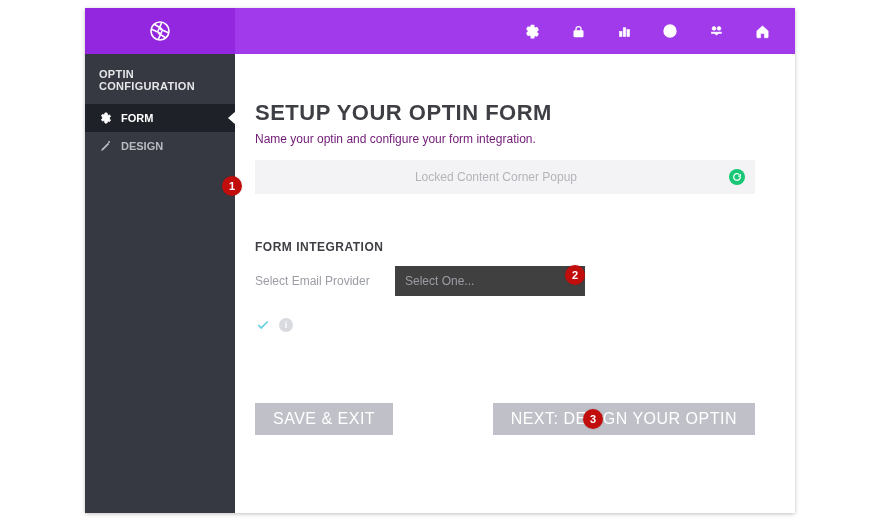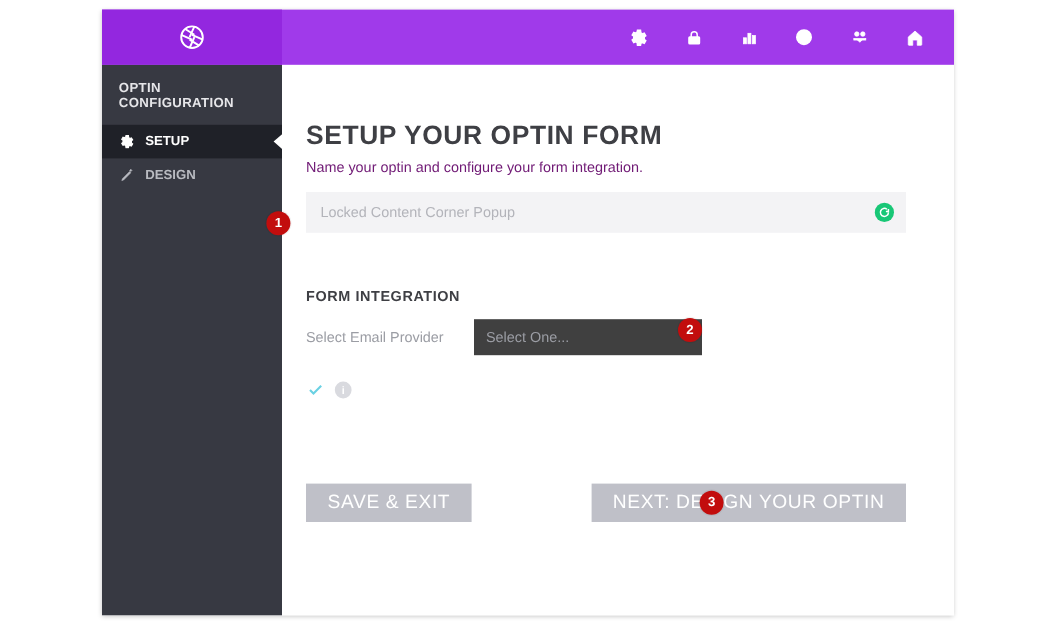--- a/index.html
+++ b/index.html
@@ -34,21 +34,21 @@
   
   .main { flex:1; padding:46px 40px 30px 20px; position:relative; color:#4a4a4a; }
   .h1 { font-size:22px; font-weight:700; letter-spacing:.5px; color:#3e3f44; }
   .sub { font-size:12px; color:#701a75; margin-top:6px; }
 
   .sec-label { font-size:12px; font-weight:700; letter-spacing:.5px; color:#3e3f44; margin-top:30px; }
 
   .input-wrap { position:relative; margin-top:14px; }
   .input-text {
     width:100%; height:34px; border:none; background:#f3f3f5; color:#b3b4ba;
-    font-size:12px; padding:0 30px 0 12px; outline:none;
+    font-size:12px; padding:0 30px 0 12px; outline:none;text-align:center;
   }
   .grammarly-badge{ position:absolute; right:10px; top:50%; transform:translateY(-50%); width:16px; height:16px; border-radius:50%; background:#18c776; display:flex; align-items:center; justify-content:center; }
   .grammarly-badge svg{ stroke:#fff; }
 
   .formint { margin-top:46px; }
   .row { display:flex; align-items:center; height:34px; margin-top:10px; }
   .row .lbl { width:140px; font-size:12px; color:#9b9da4; }
   .select-box{
     width:190px; height:30px; background:#404040; display:flex; align-items:center; padding:0 10px;
     font-size:12px; color:#9b9da4; cursor:pointer;
@@ -126,21 +126,21 @@
     <div class="sidebar">
       <div class="side-title">OPTIN CONFIGURATION</div>
 
       <div class="side-item active">
         <span class="si-icon">
           <svg width="12" height="12" viewBox="0 0 24 24" fill="none" stroke-width="2">
               <circle cx="12" cy="12" r="3"></circle>
               <path d="M19 12a7 7 0 0 0-.1-1.2l2.1-1.6-2-3.4-2.5 1a7 7 0 0 0-2-1.2L14 2h-4l-.5 2.6a7 7 0 0 0-2 1.2l-2.5-1-2 3.4 2.1 1.6A7 7 0 0 0 5 12c0 .4 0 .8.1 1.2L3 14.8l2 3.4 2.5-1c.6.5 1.3.9 2 1.2L10 22h4l.5-2.6c.7-.3 1.4-.7 2-1.2l2.5 1 2-3.4-2.1-1.6c.1-.4.1-.8.1-1.2z"></path>
             </svg>
         </span>
-        <span>SETUP</span>
+        <span>FORM</span>
       </div>
 
       <div class="side-item">
         <span class="si-icon">
           <svg width="12" height="12" viewBox="0 0 24 24">
               <path d="M3 21l3-1 12-12-2-2L4 18l-1 3zM16 4l2-2 2 2-2 2-2-2z"></path>
             </svg>
         </span>
         <span>DESIGN</span>
       </div>

